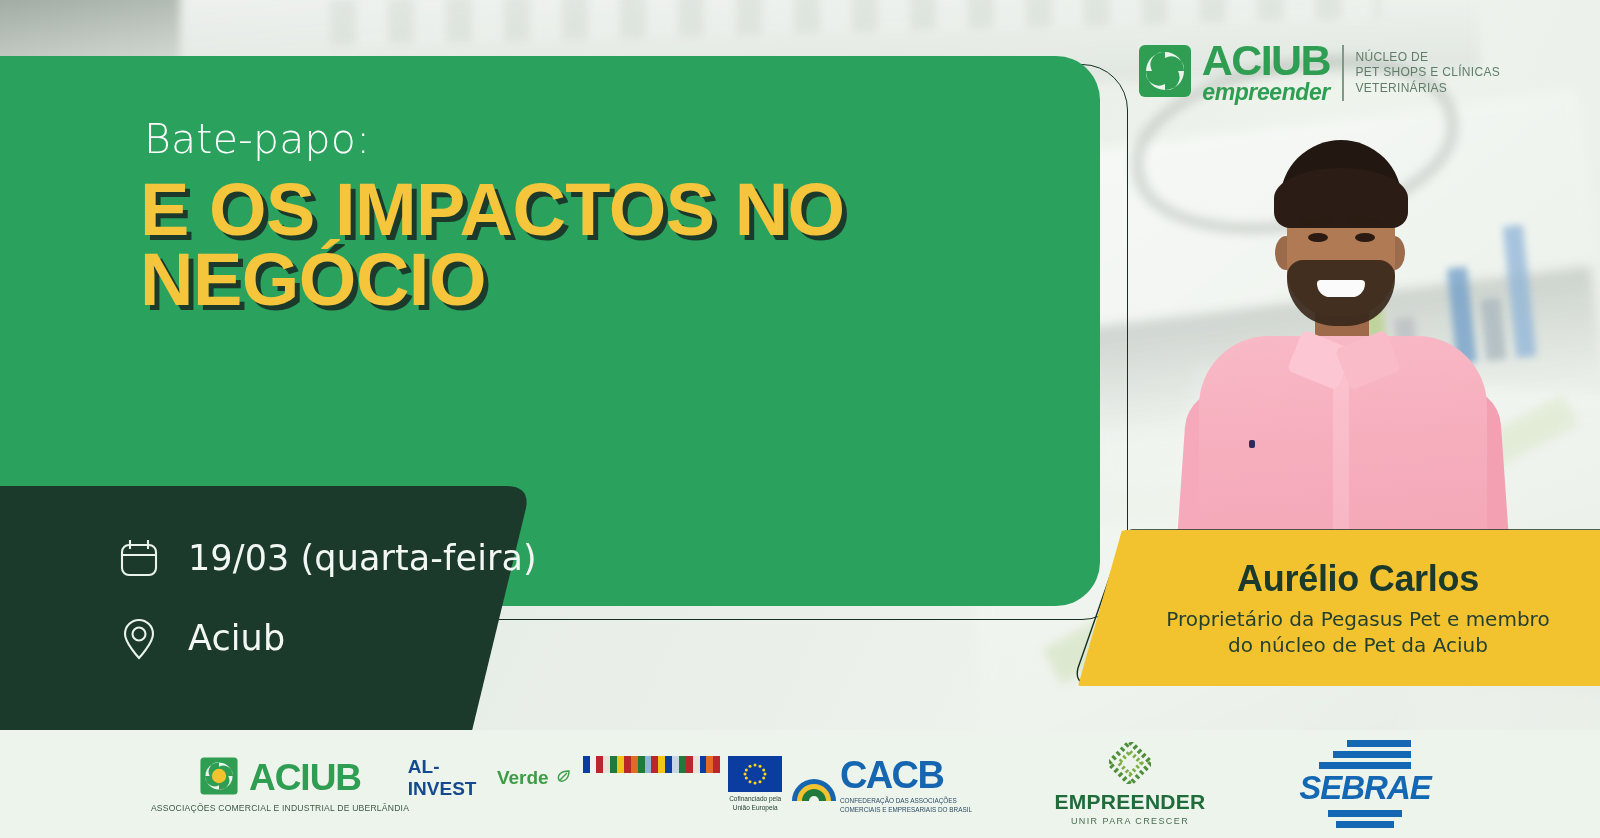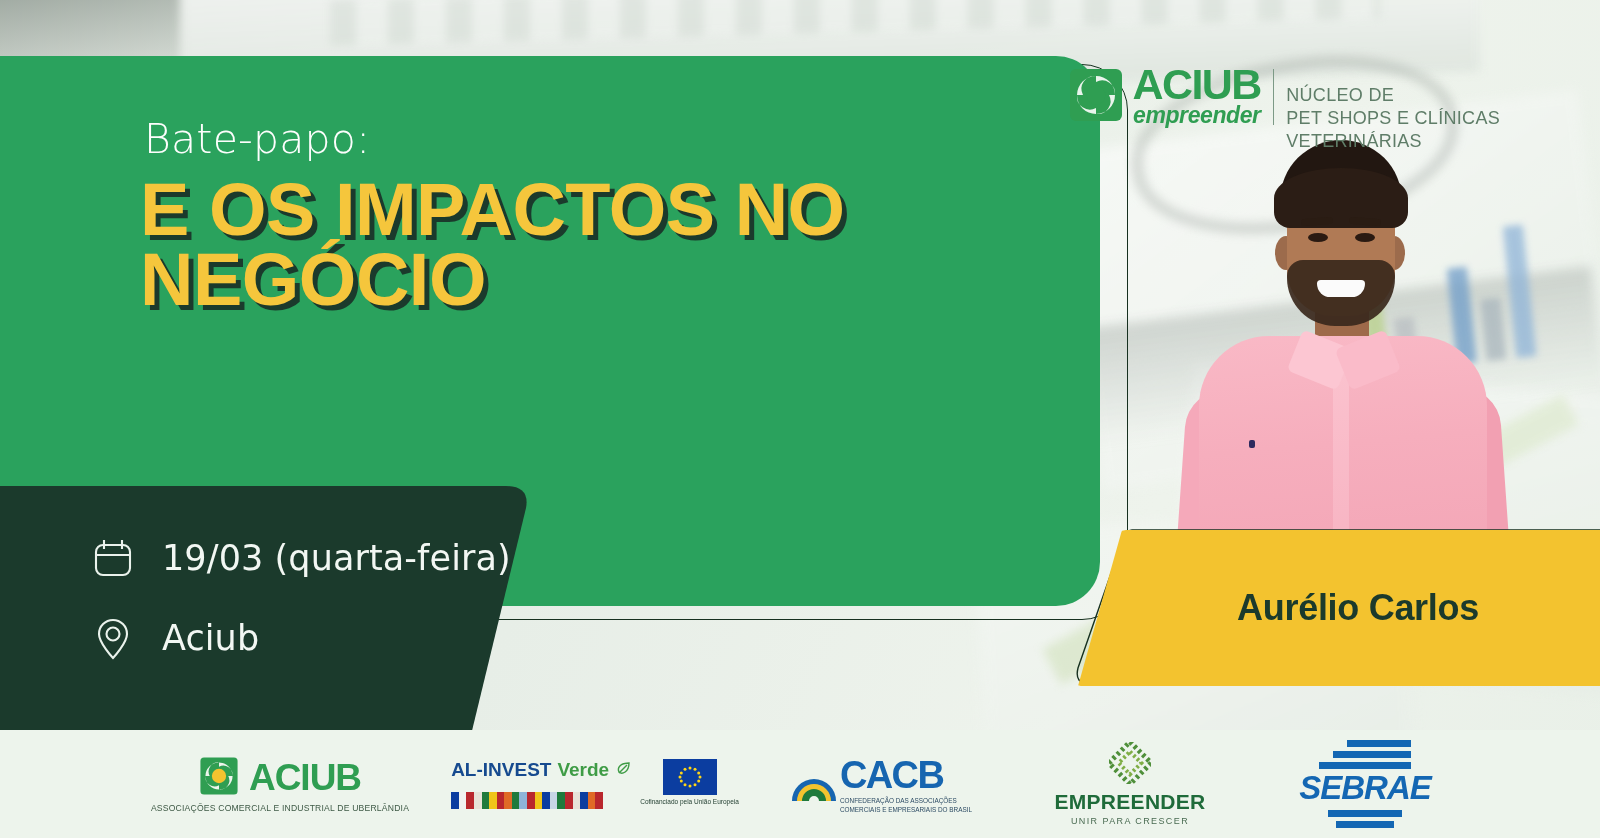--- a/index.html
+++ b/index.html
@@ -81,21 +81,21 @@
     text-shadow:5px 5px 0 #1b3a2c;
     font-family:"Liberation Sans", sans-serif;
   }
   .headline div { white-space:nowrap; }
 
   
   .info-wrap { position:absolute; left:0; top:486px; width:560px; height:310px; z-index:7; }
   .info-panel-shape {
     position:absolute; left:0; top:0; width:560px; height:310px;
   }
-  .info-rows { position:absolute; left:12px; top:0; z-index:8; padding:32px 0 0 78px; }
+  .info-rows { position:absolute; left:0; top:0; z-index:8; padding:32px 0 0 116px; }
   .info-row { display:flex; align-items:center; gap:26px; height:80px; }
   .info-row .ico { width:46px; height:46px; flex:0 0 46px; }
   .info-row .txt { color:#f2f7f3; font-size:35px; font-weight:400; font-family:"DejaVu Sans", sans-serif; letter-spacing:.1px; }
 
   
   .speaker { position:absolute; left:1175px; top:140px; width:330px; height:430px; z-index:4; }
   .sp-hair { position:absolute; left:105px; top:0; width:122px; height:88px; background:#221711;
              border-radius:62px 62px 20px 20px; }
   .sp-hair2 { position:absolute; left:99px; top:28px; width:134px; height:60px; background:#2b1d15;
              border-radius:50% 50% 16px 16px; }
@@ -153,21 +153,21 @@
   .f-slot { display:flex; align-items:center; justify-content:center; }
   .f1 { width:330px; } .f2 { width:300px; } .f3 { width:270px; } .f4 { width:230px; } .f5 { width:240px; }
 
   .aciub-foot { display:flex; flex-direction:column; align-items:center; gap:3px; }
   .aciub-row { display:flex; align-items:center; gap:10px; }
   .aciub-word { font-size:37px; font-weight:700; color:#2f9e52; letter-spacing:-1px;
                 font-family:"Liberation Sans", sans-serif; position:relative; }
   .aciub-tag { font-size:8.6px; color:#3f5a46; letter-spacing:.2px; font-family:"Liberation Sans", sans-serif; white-space:nowrap; }
 
   .alinv { display:flex; align-items:flex-start; gap:8px; }
-  .alinv-main { display:flex; flex-direction:column; gap:11px; }
+  .alinv-main { display:flex; flex-direction:row; gap:11px; }
   .alinv-top { display:flex; align-items:center; gap:6px; }
   .alinv-blue { font-size:19px; font-weight:700; color:#164a8f; font-family:"Liberation Sans", sans-serif; }
   .alinv-green { font-size:19px; font-weight:700; color:#3f9c46; font-family:"Liberation Sans", sans-serif; }
   .colorbar { width:152px; height:17px; display:flex; }
   .colorbar span { flex:1 1 auto; height:100%; }
   .eu-block { display:flex; flex-direction:column; align-items:center; gap:3px; }
   .eu-flag { width:54px; height:36px; background:#0b3da0; position:relative; }
   .eu-cap { font-size:6.5px; color:#1d3a2c; text-align:center; line-height:1.25; font-family:"Liberation Sans", sans-serif; }
 
   .cacb { display:flex; align-items:center; gap:0; }
@@ -188,21 +188,21 @@
 
   
   .hdr-logo { position:absolute; right:100px; top:40px; z-index:10; display:flex; align-items:center; gap:12px; }
   .hdr-left { display:flex; align-items:center; gap:9px; }
   .hdr-words { display:flex; flex-direction:column; align-items:flex-start; }
   .hdr-aciub { font-size:43px; font-weight:700; color:#2f9e52; letter-spacing:-1.6px; line-height:.95;
                font-family:"Liberation Sans", sans-serif; }
   .hdr-emp { font-size:23px; font-style:italic; font-weight:600; color:#2f9e52; letter-spacing:-.4px; margin-top:-2px;
              font-family:"Liberation Sans", sans-serif; align-self:flex-end; }
   .hdr-div { width:1.6px; height:56px; background:#7c9a86; }
-  .hdr-sub { font-size:18px; color:#5f7d68; line-height:1.28; letter-spacing:.3px; font-family:"Liberation Sans", sans-serif;margin-top:44px; }
+  .hdr-sub { font-size:12px; color:#5f7d68; line-height:1.28; letter-spacing:.3px; font-family:"Liberation Sans", sans-serif; }
 </style>
 </head>
 <body>
 
 <div id="stage">
 
   <div class="bg">
     <div class="bg-grad"></div>
     <div class="blurshape kb"></div>
     <div class="blurshape kbkeys"></div>
@@ -289,20 +289,24 @@
   <div class="card-outline">
     <svg viewBox="0 0 540 158" preserveAspectRatio="none">
       <path d="M60,2 Q54,2 50,14 L6,140 Q2,156 18,156 L540,156 L540,2 Z" fill="none" stroke="#16301f" stroke-width="1.4"></path>
     </svg>
   </div>
   <svg class="speaker-card" viewBox="0 0 540 156" preserveAspectRatio="none" style="background:none;">
     <path d="M58,0 Q50,0 46,12 L4,138 Q0,156 16,156 L540,156 L540,0 Z" fill="#f3c32f"></path>
   </svg>
   <div class="speaker-card-inner">
     <div class="sp-name">Aurélio Carlos</div>
+    <div class="sp-role">
+      <div>Proprietário da Pegasus Pet e membro</div>
+      <div>do núcleo de Pet da Aciub</div>
+    </div>
   </div>
 
   <div class="hdr-logo">
     <div class="hdr-left">
       <span>
         <svg width="56" height="56" viewBox="0 0 56 56">
           <rect x="2" y="2" width="52" height="52" rx="6" fill="#2f9e52"></rect>
           <path d="M28 9 a19 19 0 0 1 19 19 a13 13 0 0 0-19-13 z" fill="#eaf4ec"></path>
           <path d="M47 28 a19 19 0 0 1-19 19 a13 13 0 0 0 13-19 z" fill="#eaf4ec"></path>
           <path d="M28 47 A19 19 0 0 1 9 28 a13 13 0 0 0 19 13 z" fill="#eaf4ec"></path>

